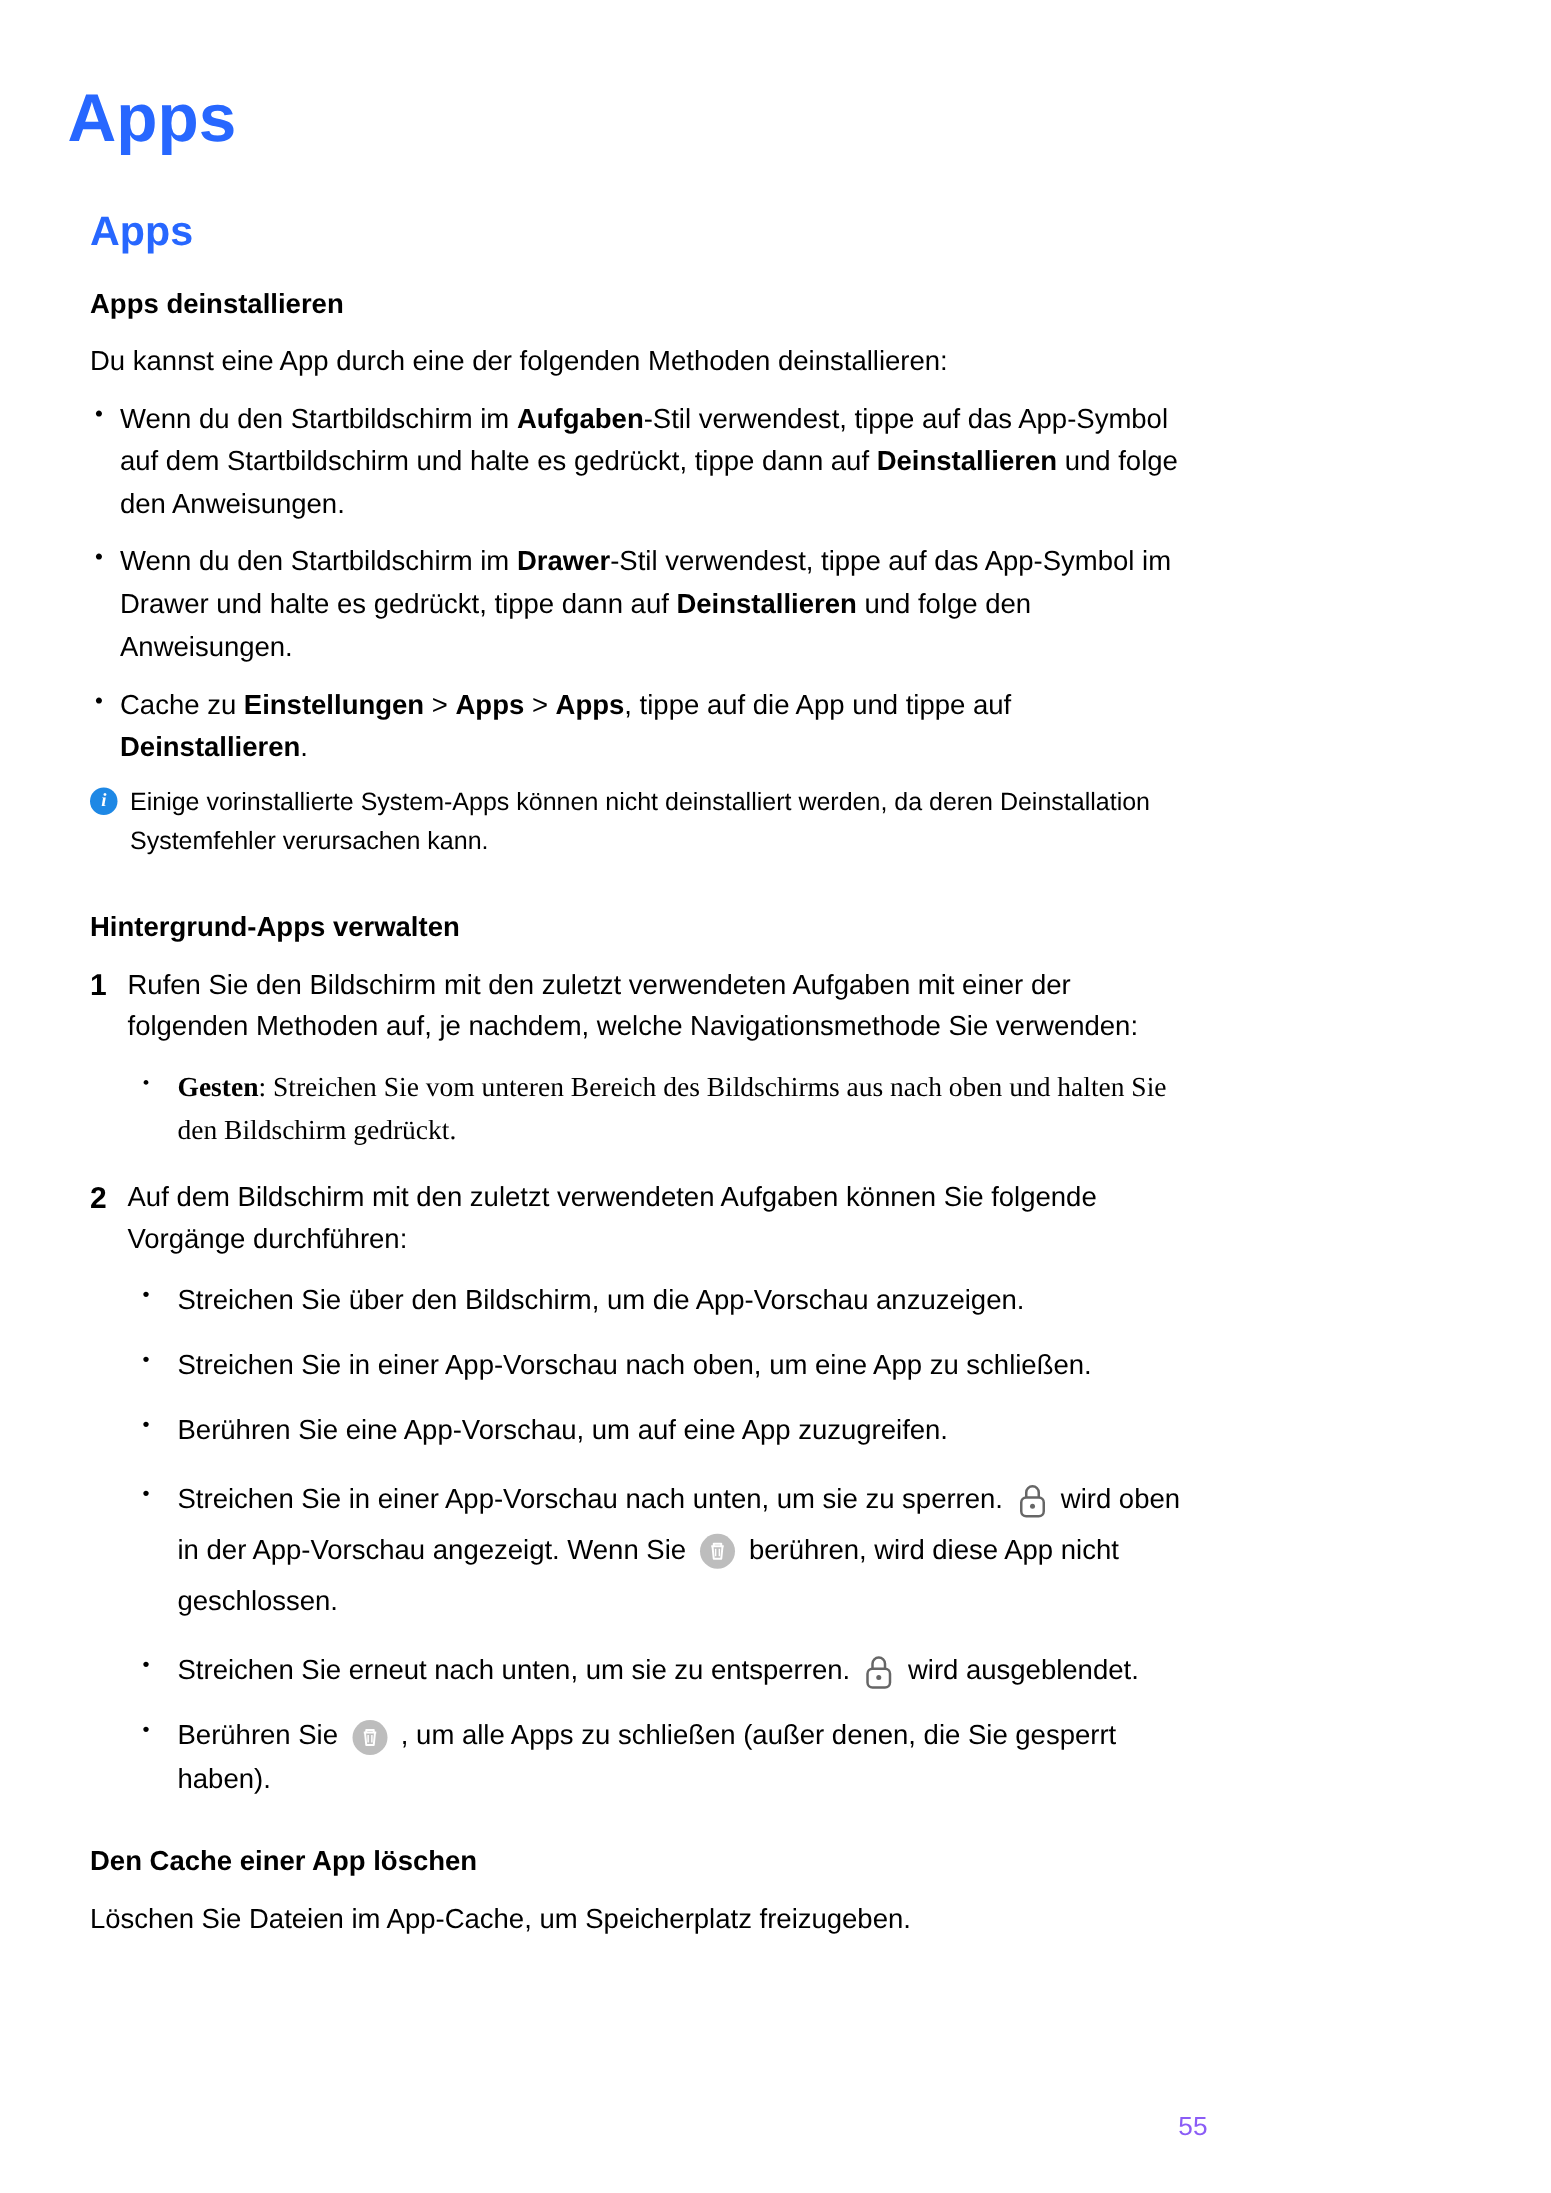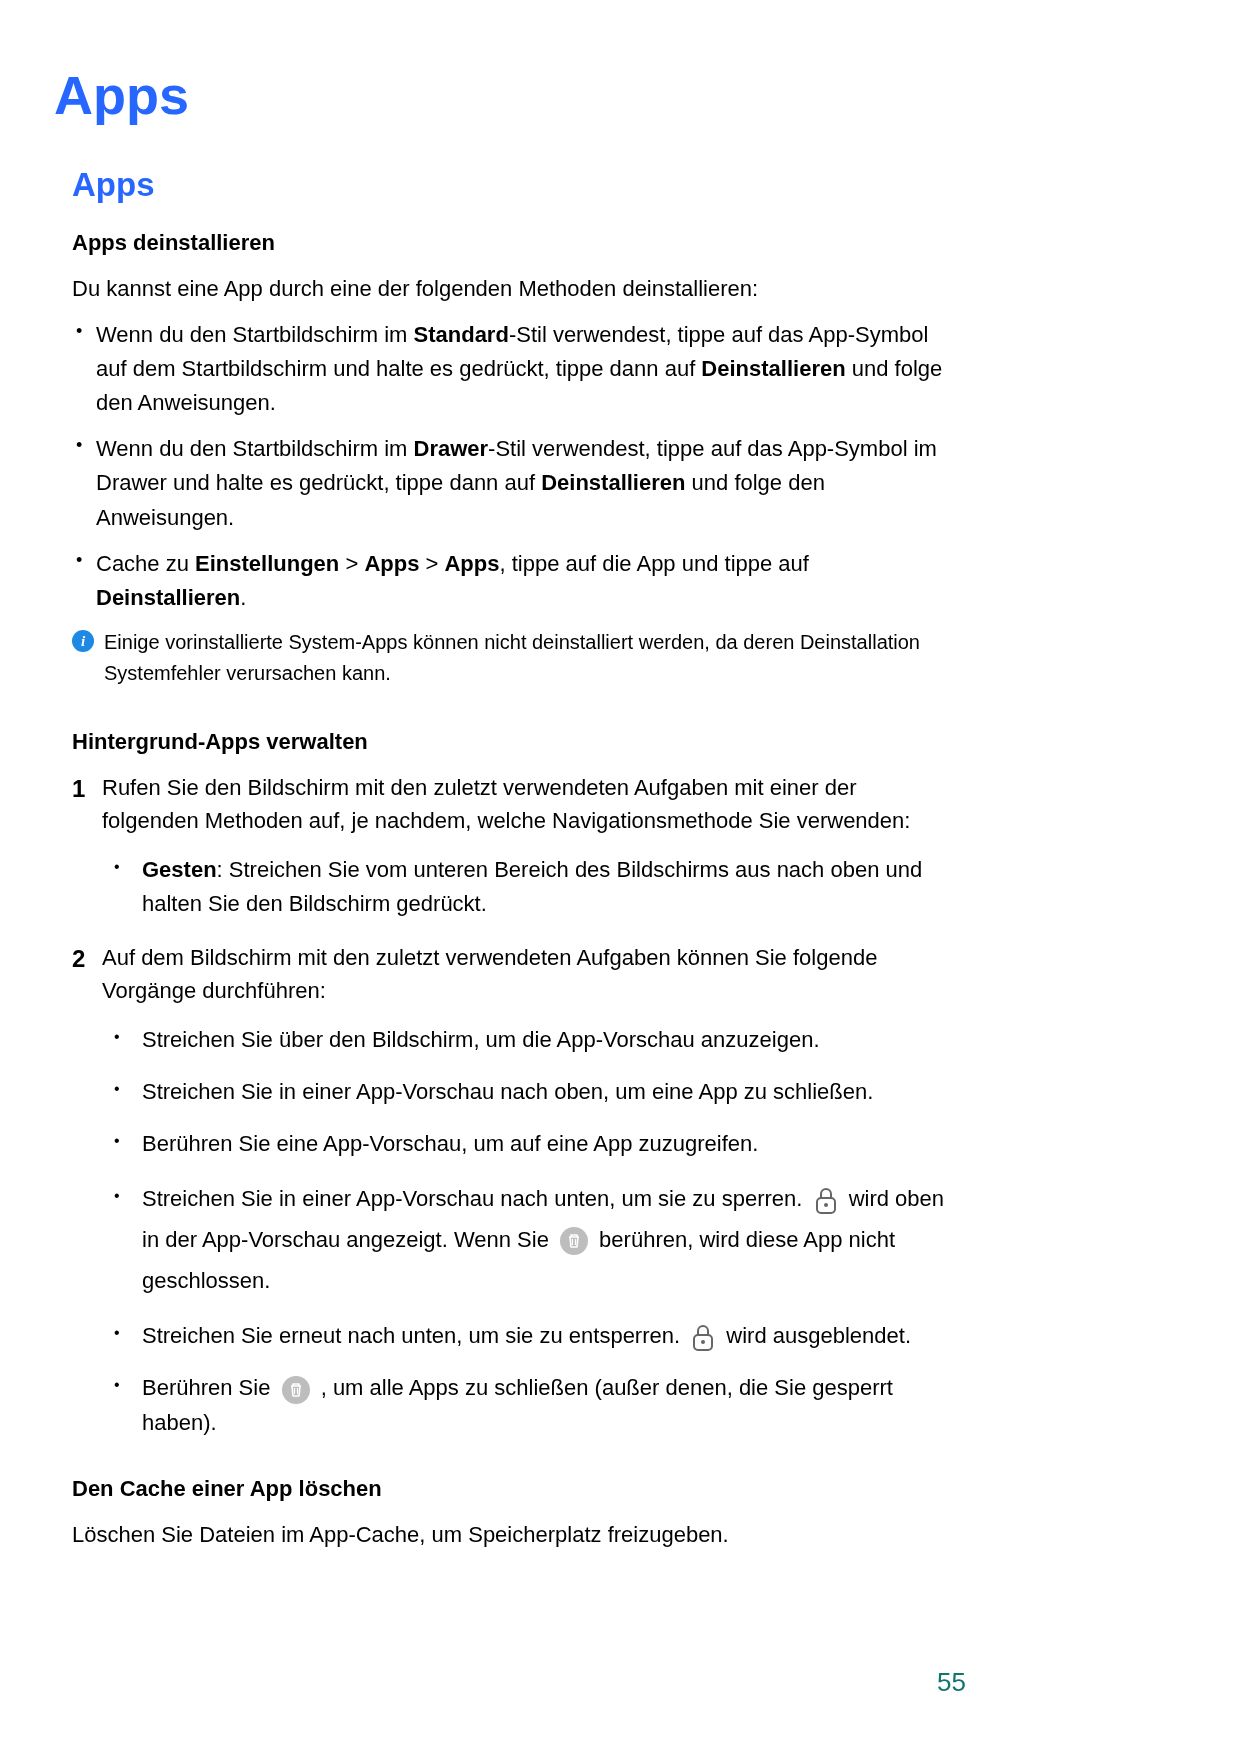--- a/index.html
+++ b/index.html
@@ -120,63 +120,63 @@
     display: inline-block;
     vertical-align: middle;
     margin: 0 4px;
   }
   .icon-lock svg, .icon-trash svg, .icon-square svg {
     display: block;
   }
   .page-num {
     position: absolute;
     right: 58px;
-    bottom: 56px;
-    font-size: 26px;
-    color: #0f766e;
+    bottom: 40px;
+    font-size: 21px;
+    color: #8b5cf6;
   }
 </style>
 </head>
 <body>
 
 <div class="page">
 
   <h1 class="h1">Apps</h1>
 
   <h2 class="h2">Apps</h2>
 
 
   <h4 class="h4">Apps deinstallieren</h4>
 
   <p class="p">Du kannst eine App durch eine der folgenden Methoden deinstallieren:</p>
 
   <ul class="bullet-list">
     <li>
-      <span>Wenn du den Startbildschirm im </span><span class="b">Standard</span><span>-Stil verwendest, tippe auf das App-Symbol auf dem Startbildschirm und halte es gedrückt, tippe dann auf </span><span class="b">Deinstallieren</span><span> und folge den Anweisungen.</span>
+      <span>Wenn du den Startbildschirm im </span><span class="b">Aufgaben</span><span>-Stil verwendest, tippe auf das App-Symbol auf dem Startbildschirm und halte es gedrückt, tippe dann auf </span><span class="b">Deinstallieren</span><span> und folge den Anweisungen.</span>
     </li>
     <li>
       <span>Wenn du den Startbildschirm im </span><span class="b">Drawer</span><span>-Stil verwendest, tippe auf das App-Symbol im Drawer und halte es gedrückt, tippe dann auf </span><span class="b">Deinstallieren</span><span> und folge den Anweisungen.</span>
     </li>
     <li>
       <span>Cache zu </span><span class="b">Einstellungen</span><span> &gt; </span><span class="b">Apps</span><span> &gt; </span><span class="b">Apps</span><span>, tippe auf die App und tippe auf </span><span class="b">Deinstallieren</span><span>.</span>
     </li>
   </ul>
 
   <div class="note">
     <span class="info-icon">i</span>
     <span>Einige vorinstallierte System-Apps können nicht deinstalliert werden, da deren Deinstallation Systemfehler verursachen kann.</span>
   </div>
 
   <h4 class="h4">Hintergrund-Apps verwalten</h4>
 
   <ol class="ol">
     <li>
       <span class="num">1</span>
       <span>Rufen Sie den Bildschirm mit den zuletzt verwendeten Aufgaben mit einer der folgenden Methoden auf, je nachdem, welche Navigationsmethode Sie verwenden:</span>
-      <ul class="bullet-list nested" style="margin:16px 0 0 0;">
+      <ul class="bullet-list nested" style="margin:16px 0 0 0;font-family:Liberation Serif, serif;">
         <li>
           <span class="b">Gesten</span><span>: Streichen Sie vom unteren Bereich des Bildschirms aus nach oben und halten Sie den Bildschirm gedrückt.</span>
         </li>
       </ul>
     </li>
     <li>
       <span class="num">2</span>
       <span>Auf dem Bildschirm mit den zuletzt verwendeten Aufgaben können Sie folgende Vorgänge durchführen:</span>
       <ul class="bullet-list nested" style="margin:16px 0 0 0;">
         <li>Streichen Sie über den Bildschirm, um die App-Vorschau anzuzeigen.</li>

